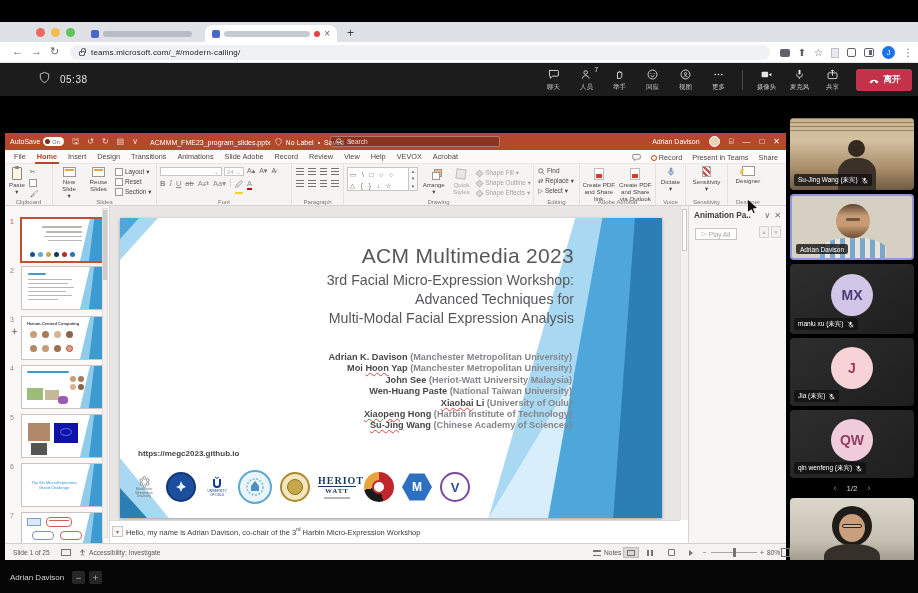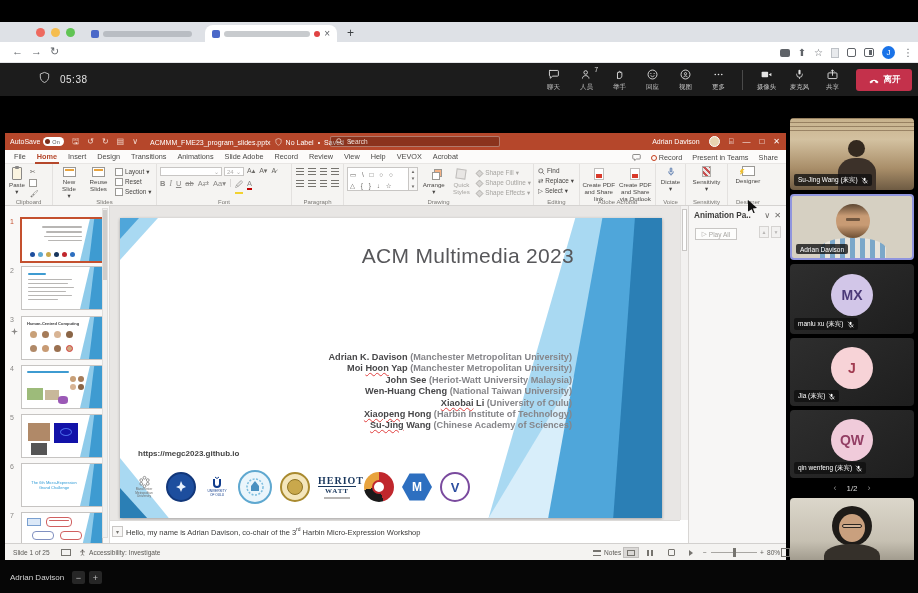--- a/index.html
+++ b/index.html
@@ -170,20 +170,24 @@
       <span class="reddot"></span>
       <span class="tabx">×</span>
     </div>
     <div class="newtab">+</div>
   </div>
 
   <div class="chromebar">
     <span class="navg" style="left:12px">←</span>
     <span class="navg" style="left:31px">→</span>
     <span class="navg" style="left:50px">↻</span>
+    <div class="urlpill">
+      <span class="lockb"></span>
+      <span class="urltxt">teams.microsoft.com/_#/modern-calling/</span>
+    </div>
     <div class="cicons">
       <span class="mini-flag"></span>
       <span>⬆</span>
       <span>☆</span>
       <span class="mini-page"></span>
       <span class="mini-ic"></span>
       <span class="mini-panel"></span>
       <span class="cavatar" style="background: rgb(26, 115, 232);">J</span>
       <span>⋮</span>
     </div>
@@ -635,25 +639,30 @@
         <div class="fx" style="background:#A9D9F2;clip-path:polygon(84% 0,100% 0,100% 100%,68% 100%)"></div>
         <div class="fx" style="background:#D8EEFA;clip-path:polygon(68% 100%,84% 52%,86% 100%)"></div>
         <div class="fx" style="background:#4FA6DA;clip-path:polygon(89% 0,100% 0,100% 100%,79% 100%)"></div>
         <div class="fx" style="background:#2B7FB5;clip-path:polygon(95% 0,100% 0,100% 58%,100% 100%,91% 100%)"></div>
         <div class="fx" style="background:#A9D9F2;clip-path:polygon(0 0,7% 0,0 14%)"></div>
         <div class="fx" style="background:#4FA6DA;clip-path:polygon(0 0,3.5% 0,0 7%)"></div>
         <div class="fx" style="background:#A9D9F2;clip-path:polygon(0 80%,9% 100%,0 100%)"></div>
         <div class="fx" style="background:#2B7FB5;clip-path:polygon(0 90%,5% 100%,0 100%)"></div>
 
         <div class="stitle">ACM Multimedia 2023</div>
+        <div class="ssub">
+          <div>3rd Facial Micro-Expression Workshop:</div>
+          <div>Advanced Techniques for</div>
+          <div>Multi-Modal Facial Expression Analysis</div>
+        </div>
         <div class="sauth">
           <div><b><span>Adrian K. Davison</span><span class="wv"></span><span></span></b> <span class="aff">(Manchester Metropolitan University)</span></div>
           <div><b><span>Moi </span><span class="wv">Hoon</span><span> Yap</span></b> <span class="aff">(Manchester Metropolitan University)</span></div>
           <div><b><span>John See</span><span class="wv"></span><span></span></b> <span class="aff">(Heriot-Watt University Malaysia)</span></div>
-          <div><b><span>Wen-Huang Cheng</span><span class="wv"></span><span></span></b> <span class="aff">(National Taiwan University)</span></div>
+          <div><b><span>Wen-Huang Paste</span><span class="wv"></span><span></span></b> <span class="aff">(National Taiwan University)</span></div>
           <div><b><span></span><span class="wv">Xiaobai</span><span> Li</span></b> <span class="aff">(University of Oulu)</span></div>
           <div><b><span></span><span class="wv">Xiaopeng</span><span> Hong</span></b> <span class="aff">(Harbin Institute of Technology)</span></div>
           <div><b><span></span><span class="wv">Su-Jing</span><span> Wang</span></b> <span class="aff">(Chinese Academy of Sciences)</span></div>
         </div>
         <div class="surl">https://megc2023.github.io</div>
 
         <div class="logos">
           <div style="width:28px">
             <svg width="13" height="13" viewBox="0 0 14 14" style="display:block;margin:0 auto">
                 <g fill="none" stroke="#8A8A8A" stroke-width="1">

